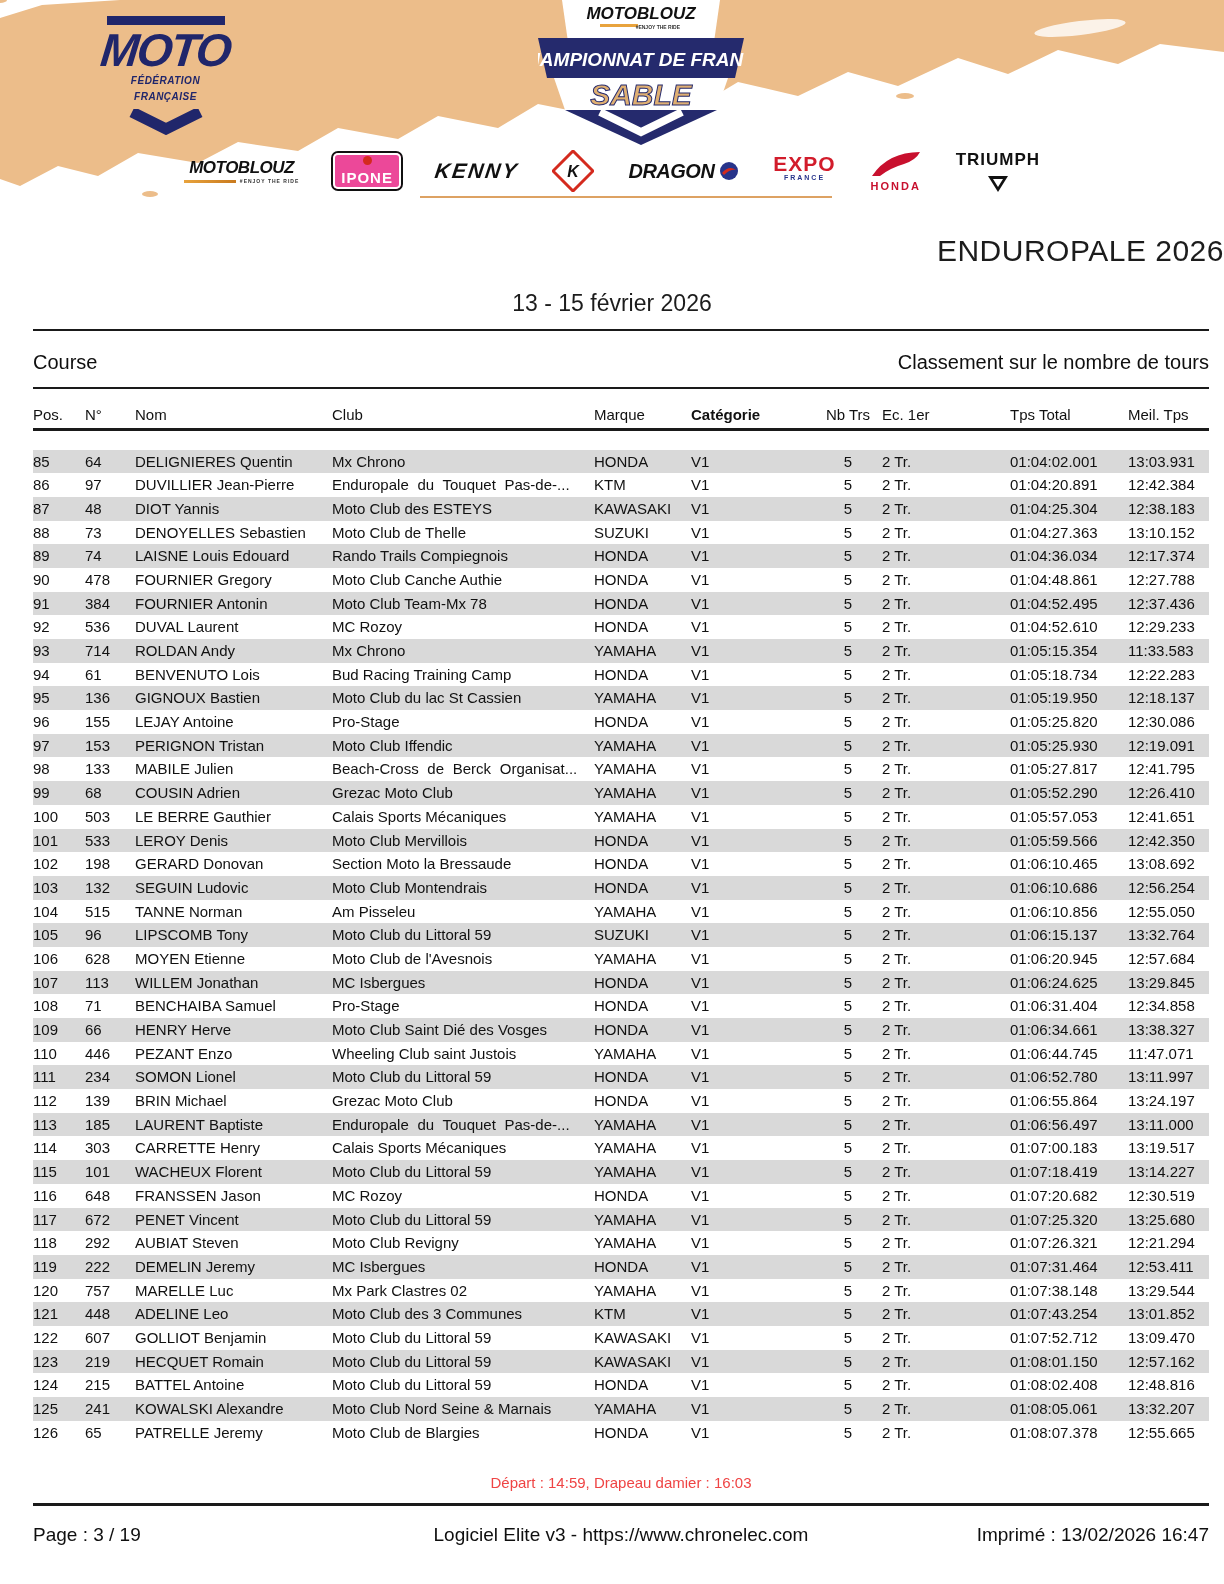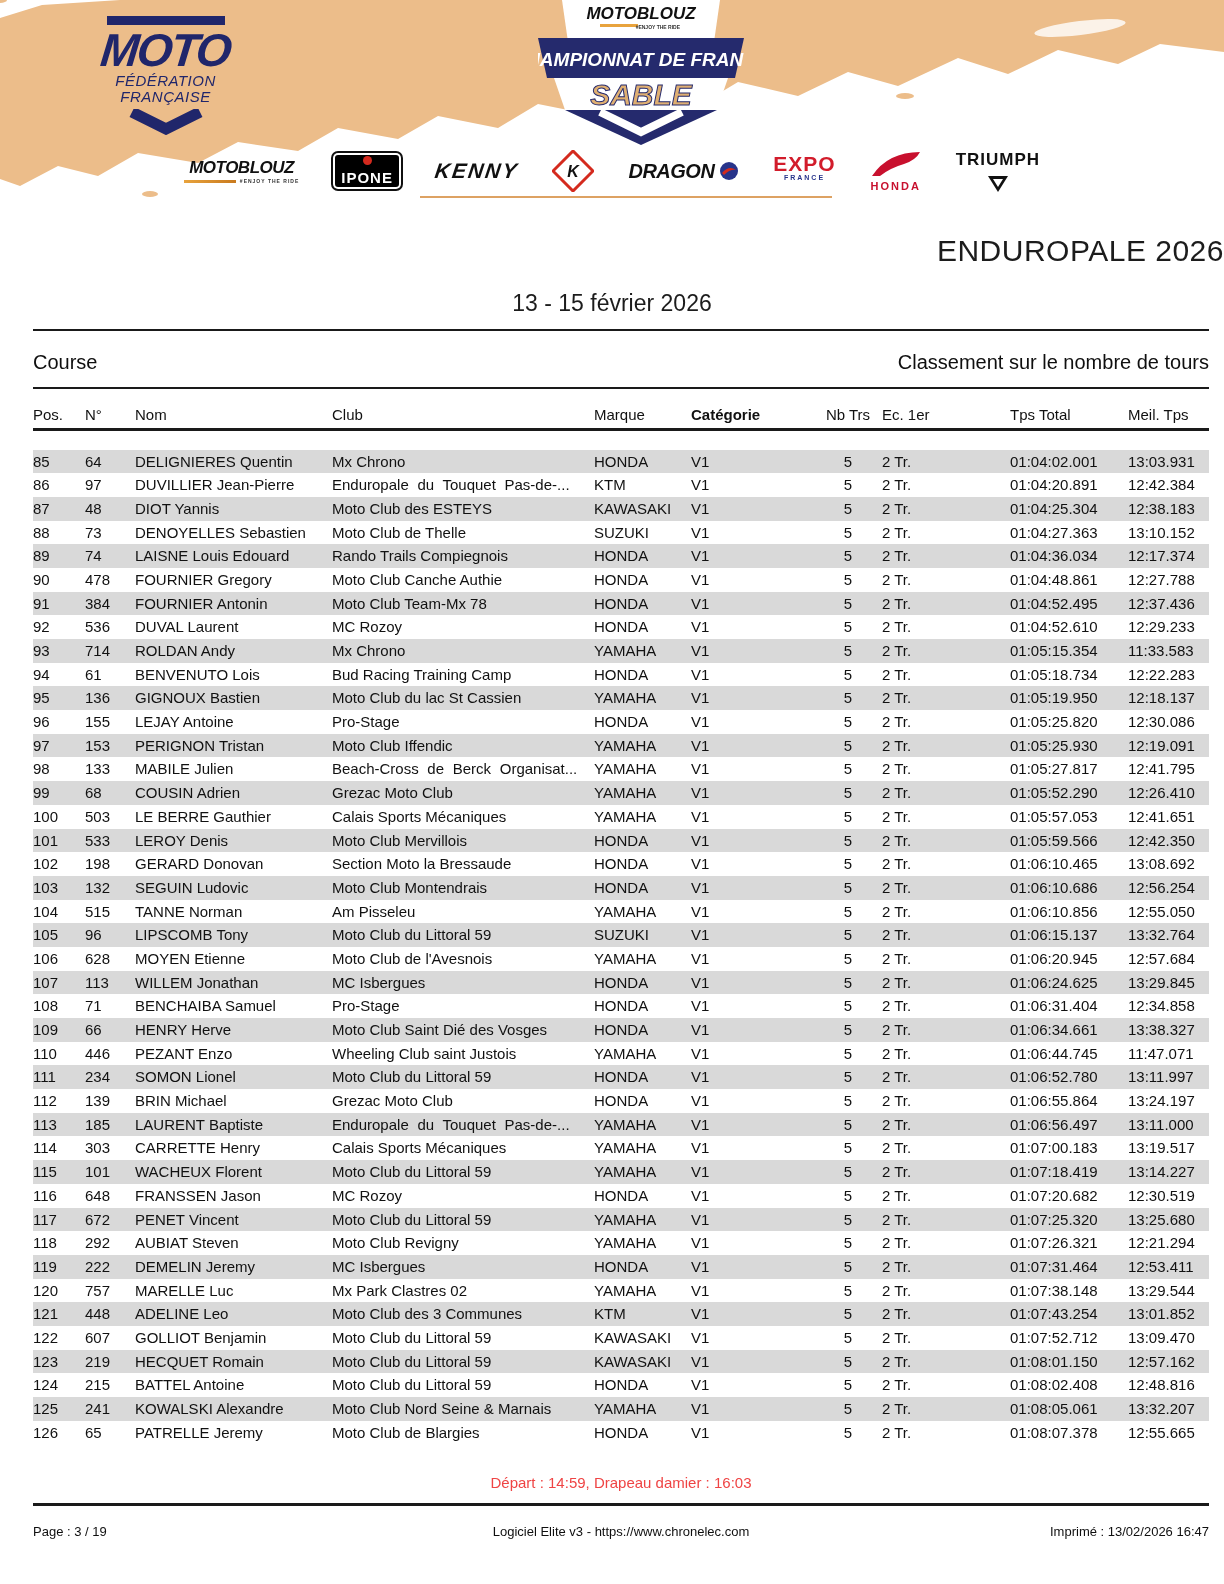--- a/index.html
+++ b/index.html
@@ -7,34 +7,34 @@
               font-family:"Liberation Sans", sans-serif; color:#111; }
   .page { position:relative; width:1224px; height:1584px; background:#fff; }
 
   
   .hero { position:relative; width:1224px; height:212px; }
   .hero svg.brush { position:absolute; left:0; top:0; }
 
   .ffm { position:absolute; left:58px; top:16px; width:215px; text-align:center; color:#20266b; }
   .ffm .bar { width:118px; height:9px; background:#20266b; margin:0 auto 2px auto; }
   .ffm .moto { font-size:46px; font-weight:900; font-style:italic; letter-spacing:-2px; line-height:46px; transform:skewX(-6deg); }
-  .ffm .sub { font-size:15px; font-weight:400; font-style:italic; line-height:16px; letter-spacing:.5px; }
+  .ffm .sub { font-size:10px; font-weight:700; font-style:italic; line-height:16px; letter-spacing:.5px; }
   .ffm svg { margin-top:4px; }
 
   .badge { position:absolute; left:538px; top:0; width:206px; }
   .badge svg { display:block; }
 
   .sponsors { position:absolute; left:0; top:148px; width:1224px; display:flex;
               justify-content:center; align-items:center; gap:34px; height:46px; }
   .sp { display:flex; flex-direction:column; align-items:center; justify-content:center; }
   .sp-moto { font-size:17px; font-weight:900; font-style:italic; letter-spacing:-.5px; }
   .sp-moto .uline { display:flex; align-items:center; gap:4px; }
   .sp-moto .obar { width:52px; height:3px; background:linear-gradient(90deg,#e8a33d,#c97a1e); }
   .sp-moto .tag { font-size:5px; font-weight:700; letter-spacing:1px; color:#333; font-style:normal; }
-  .sp-ipone { background:#000000; border-radius:5px; padding:3px 8px; display:flex; align-items:center; gap:4px;
+  .sp-ipone { background:#ec4899; border-radius:5px; padding:3px 8px; display:flex; align-items:center; gap:4px;
               box-shadow:inset 0 0 0 2px #fff, 0 0 0 2px #101010; }
   .sp-ipone .dot { width:9px; height:9px; border-radius:50%; background:#d42a1e; }
   .sp-ipone .txt { color:#fff; font-weight:900; font-size:15px; letter-spacing:1px; }
   .sp-kenny { font-size:21px; font-weight:900; font-style:italic; letter-spacing:2px; transform:skewX(-8deg); }
   .sp-dragon { flex-direction:row; gap:5px; font-size:20px; font-weight:900; font-style:italic; letter-spacing:-.5px; }
   .sp-expo { line-height:14px; text-align:center; }
   .sp-expo .expo { color:#d21c2b; font-size:21px; font-weight:900; letter-spacing:1px; }
   .sp-expo .fr { color:#27348b; font-size:7px; font-weight:800; letter-spacing:2px; text-align:right; }
   .sp-honda { color:#c8102e; }
   .sp-honda .txt { font-size:11px; font-weight:800; letter-spacing:2px; }
@@ -62,21 +62,21 @@
   .rows { margin-top:19px; }
   .trow { height:23.7px; line-height:23.7px; font-size:15px; }
   .trow:nth-child(odd) { background:#d9d9d9; }
   .cell { overflow:hidden; white-space:nowrap; }
   .c6 { text-align:center; }
   .cell.just { word-spacing:4.5px; }
 
   
   .depart { text-align:center; font-size:15px; margin-top:30px; color:#ef4444; }
   .r3 { margin-top:12px; }
-  .foot { display:flex; justify-content:space-between; font-size:13px; margin-top:18px; color:#0f0f0f; }
+  .foot { display:flex; justify-content:space-between; font-size:19px; margin-top:18px; color:#0f0f0f; }
   .foot .mid { position:absolute; left:0; right:0; text-align:center; }
   .footwrap { position:relative; }
 </style>
 </head>
 <body>
 
 <div class="page">
 
   <div class="hero">
     <svg class="brush" width="1224" height="212" viewBox="0 0 1224 212">

